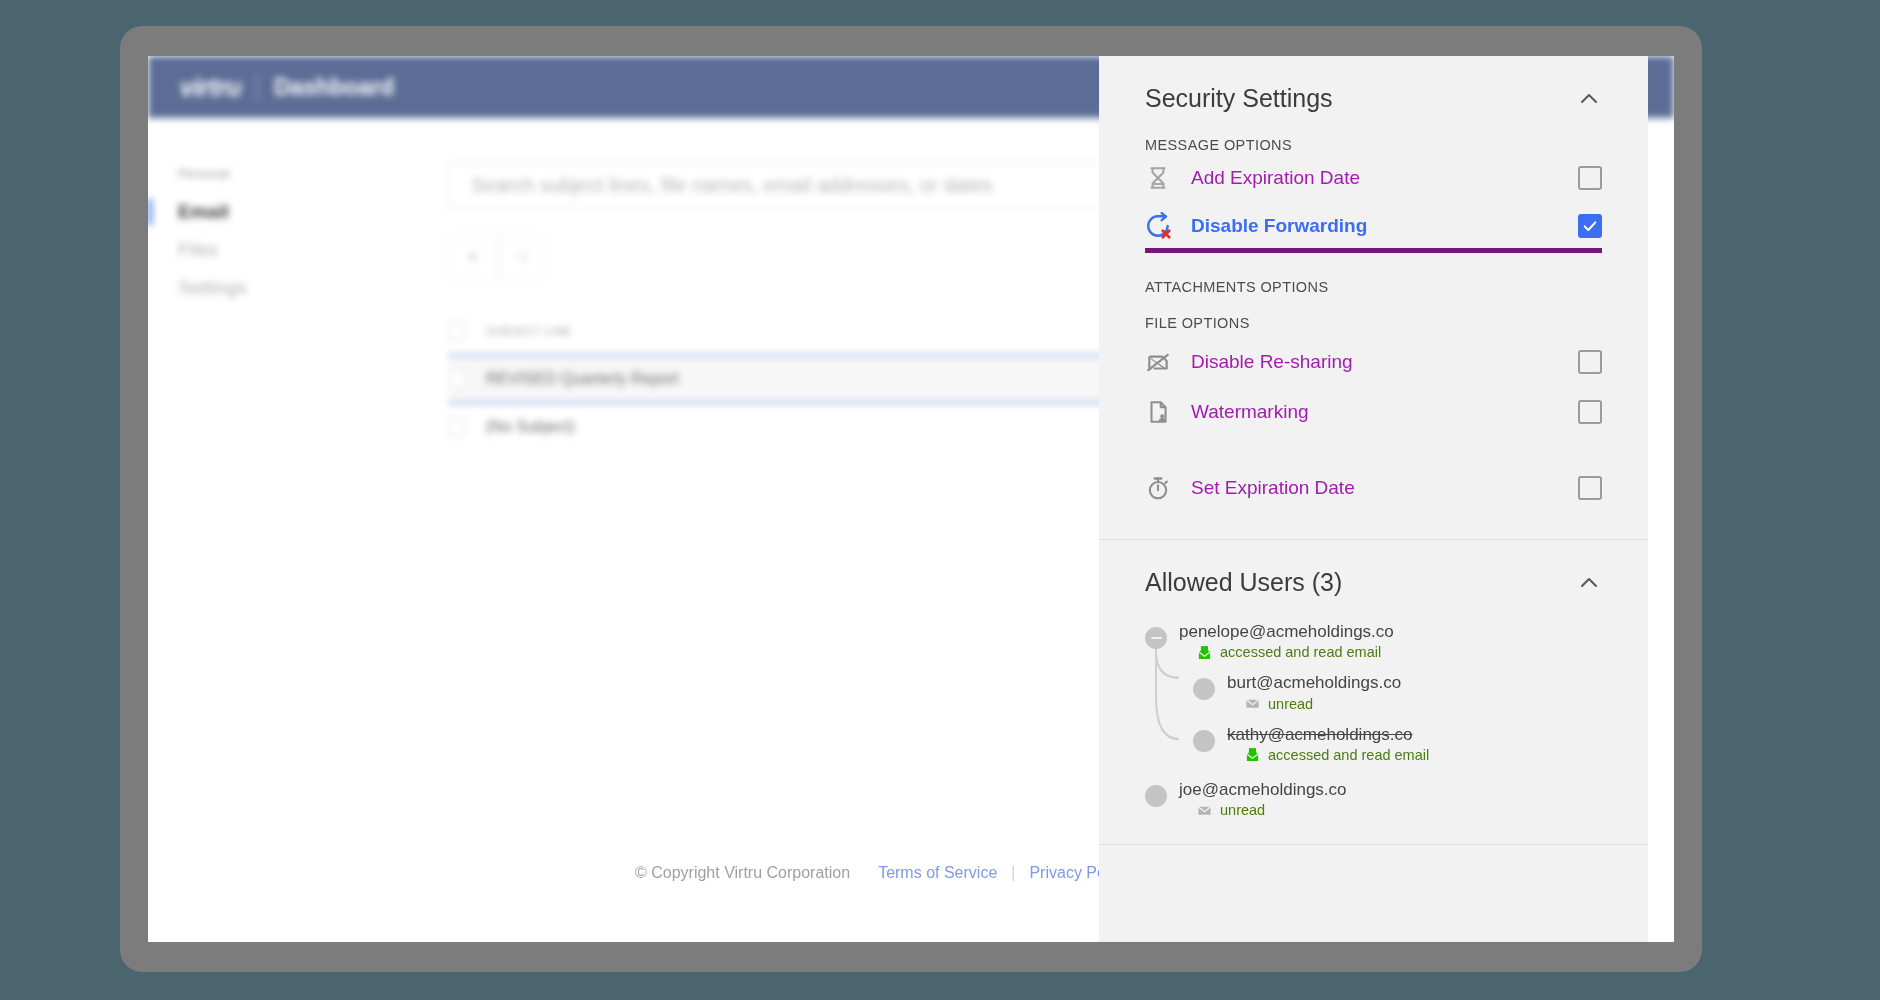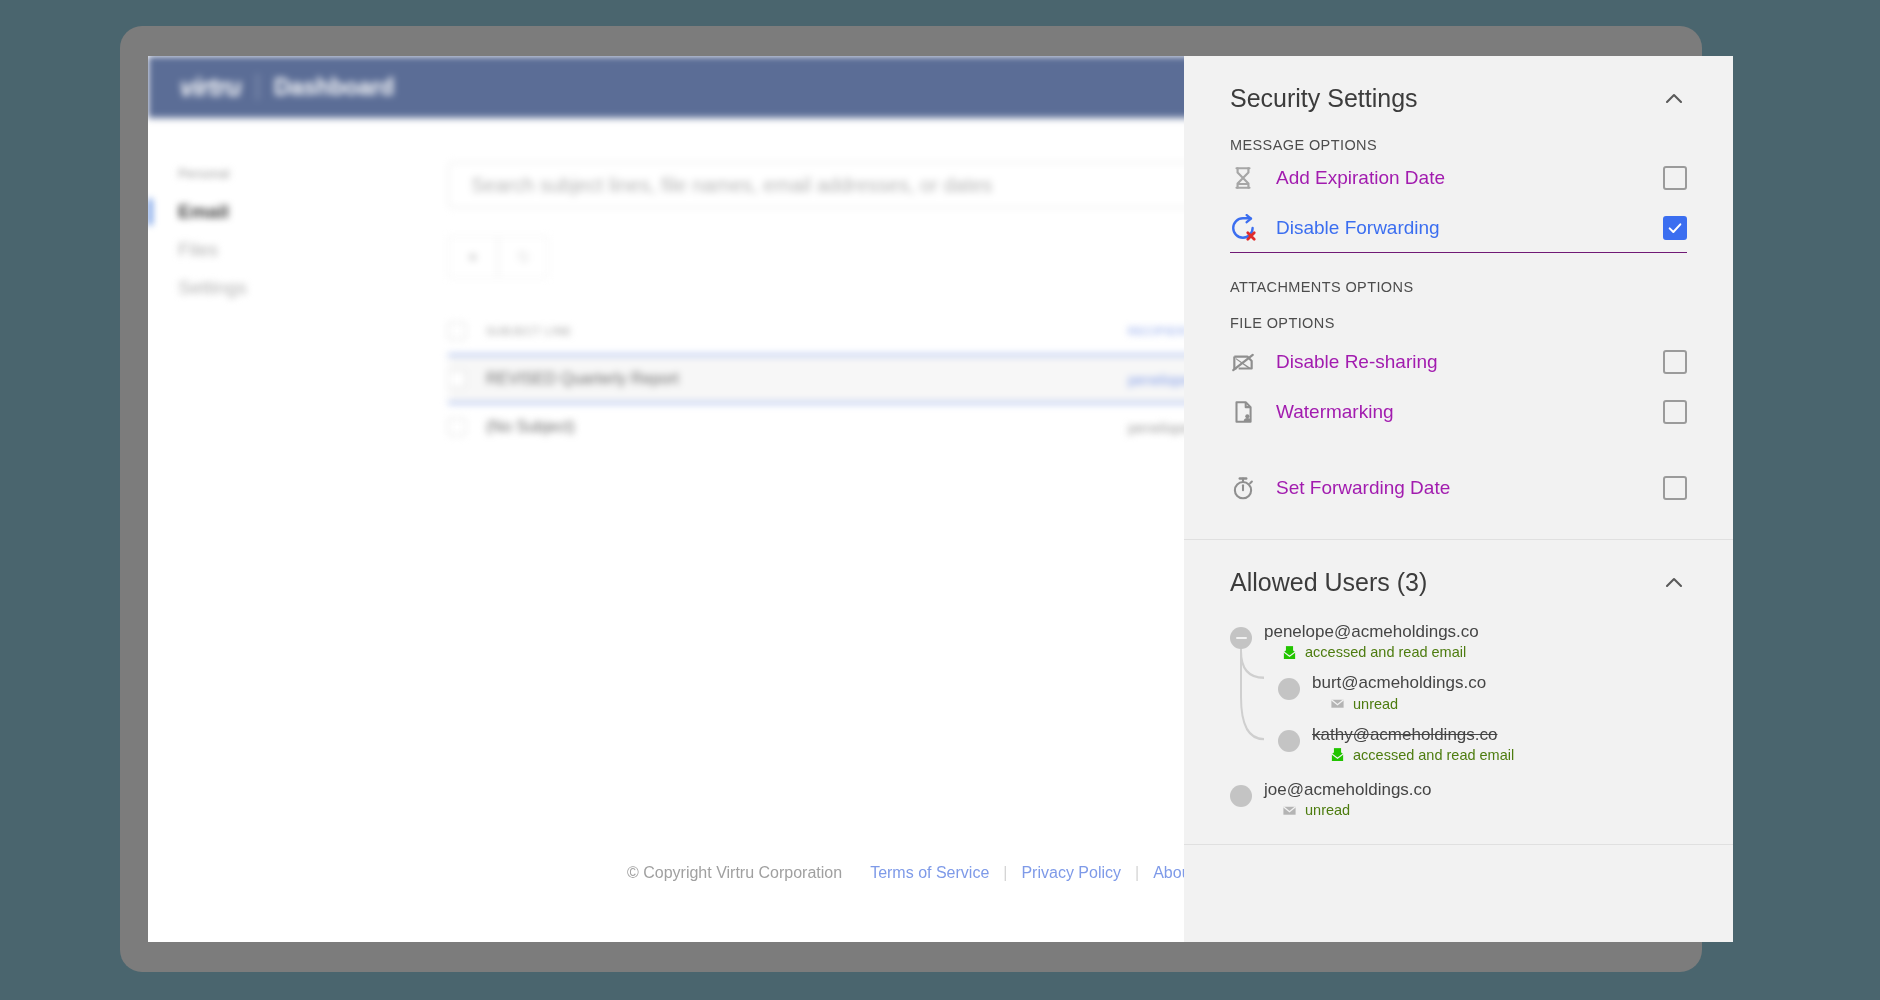--- a/index.html
+++ b/index.html
@@ -124,34 +124,34 @@
     background: #f7f7f7;
     border-top: 2px solid #8fa9e8;
     border-bottom: 2px solid #8fa9e8;
   }
   .email-row .col-subject { font-size: 16px; color: #6d6d6d; }
   .email-row .col-recipients { font-size: 15px; color: #7e9ae8; }
   .email-row.plain .col-recipients { color: #9a9a9a; }
 
   
   #app-footer {
-    position: absolute; left: 0; bottom: 60px;
+    position: absolute; left: 8px; bottom: 60px;
     width: 100%;
     display: flex; align-items: center; justify-content: center;
     gap: 0px;
     font-size: 16px;
   }
   #copyright-text { color: #a0a0a0; margin-right: 28px; }
   .footer-link { color: #7e9ae8; text-decoration: none; }
   .footer-sep { color: #d5d5d5; margin: 0 14px; }
 
   
   #security-panel {
     position: absolute;
-    left: 1184px; top: 56px;
+    left: 1099px; top: 56px;
     width: 549px; height: 886px;
     background: #f2f2f2;
     overflow: hidden;
     display: flex; flex-direction: column;
   }
   .panel-section { padding: 0 46px; }
   .section-header {
     display: flex; align-items: center; justify-content: space-between;
     padding-top: 28px; padding-bottom: 6px;
   }
@@ -166,21 +166,21 @@
   .group-label {
     font-size: 14.5px; color: #4d4d4d;
     letter-spacing: 0.4px;
     margin-top: 18px;
   }
 
   .option-row {
     display: flex; align-items: center;
     height: 50px;
   }
-  .option-row.with-rule { border-bottom: 1px solid #701a75; }
+  .option-row.with-rule { border-bottom: 5px solid #701a75; font-weight: bold; }
   .opt-icon {
     width: 34px; flex: 0 0 34px;
     display: flex; align-items: center; justify-content: flex-start;
   }
   .opt-label {
     flex: 1; font-size: 19px; color: #a21caf;
     padding-left: 12px;
   }
   .opt-label.highlight { color: #3b6ef0; }
   .cbox {
@@ -391,21 +391,21 @@
     <div class="option-row" style="margin-top:26px">
       <span class="opt-icon">
         <svg width="26" height="26" viewBox="0 0 24 24" fill="none" stroke="#8f8f8f" stroke-width="1.9" stroke-linecap="round">
           <circle cx="12" cy="14" r="7.5"></circle>
           <line x1="12" y1="14" x2="12" y2="9.5"></line>
           <line x1="9" y1="3.2" x2="15" y2="3.2" stroke-width="2.2"></line>
           <line x1="12" y1="3.2" x2="12" y2="6.4"></line>
           <line x1="18.6" y1="7.6" x2="20.2" y2="6"></line>
         </svg>
       </span>
-      <span class="opt-label">Set Forwarding Date</span>
+      <span class="opt-label">Set Expiration Date</span>
       <span class="cbox"></span>
     </div>
   </div>
 
   <div style="height:26px"></div>
   <div class="panel-divider"></div>
 
   <div class="panel-section">
     <div class="section-header">
       <span class="section-title">Allowed Users (3)</span>

